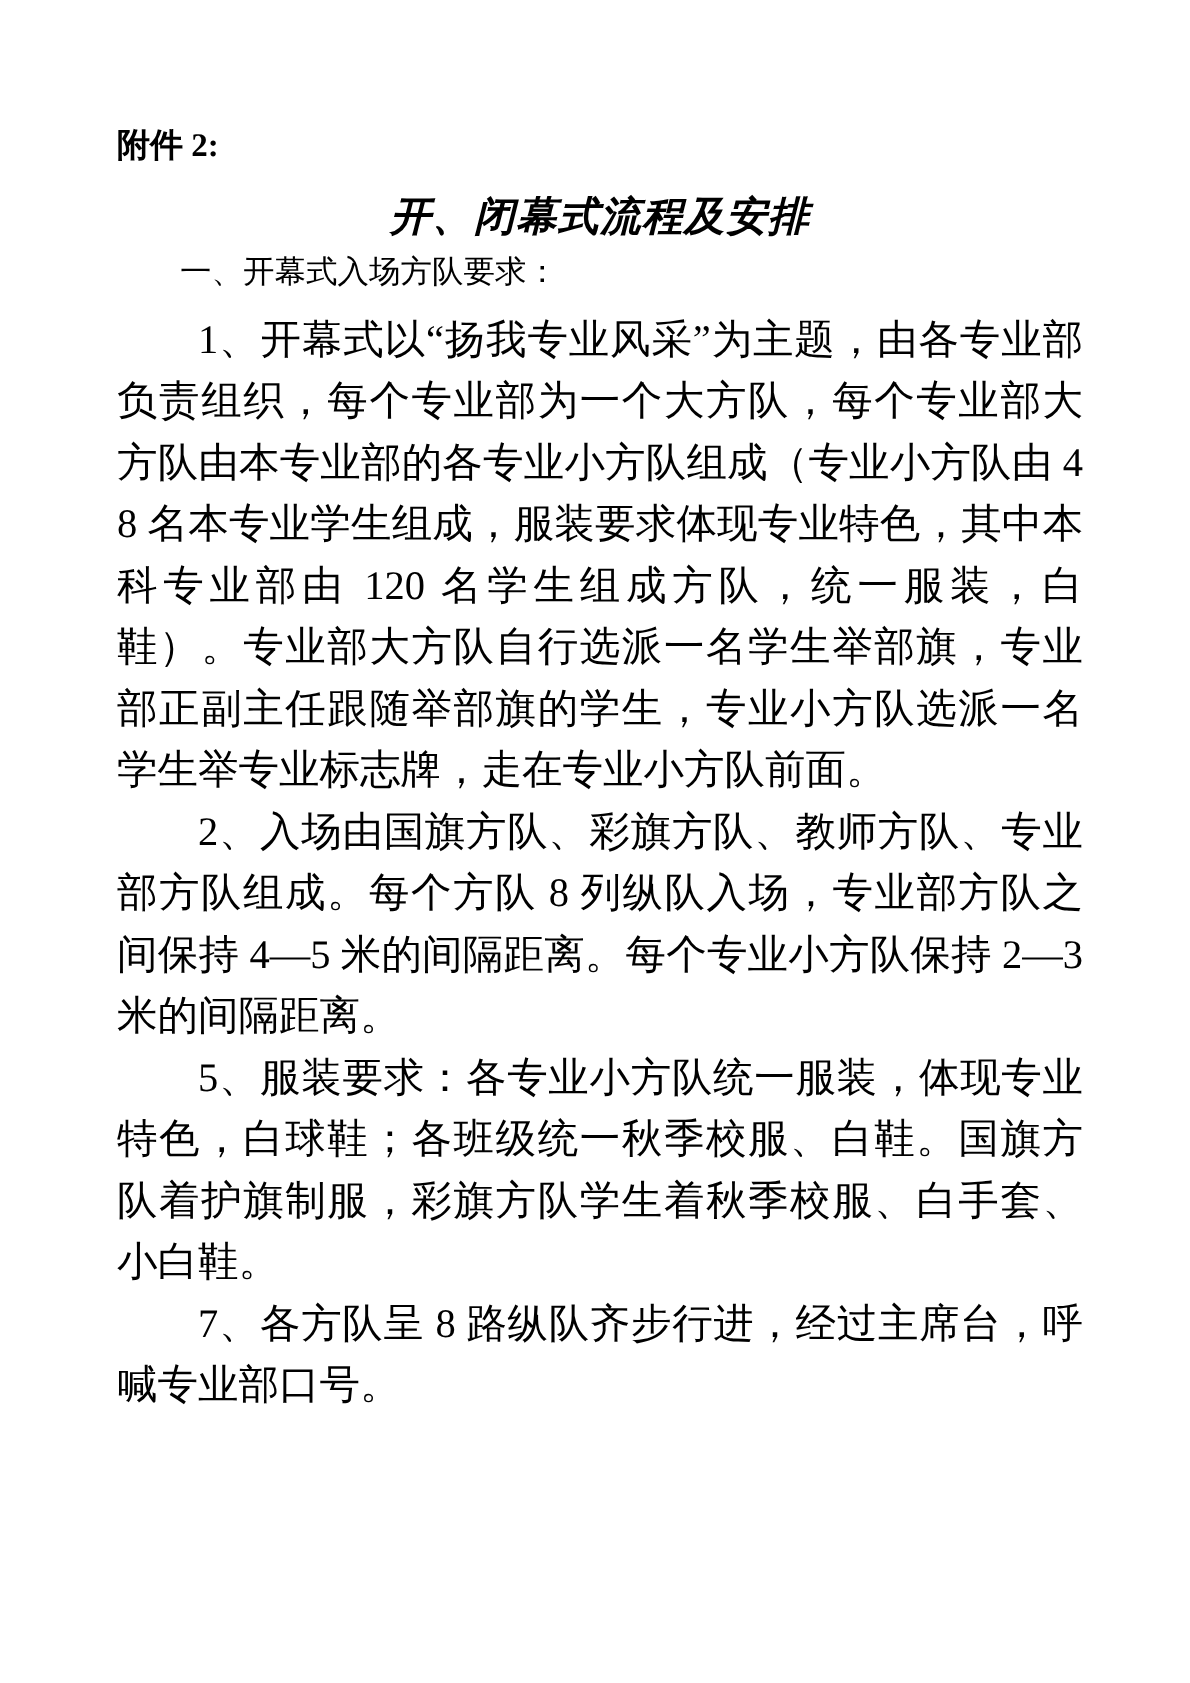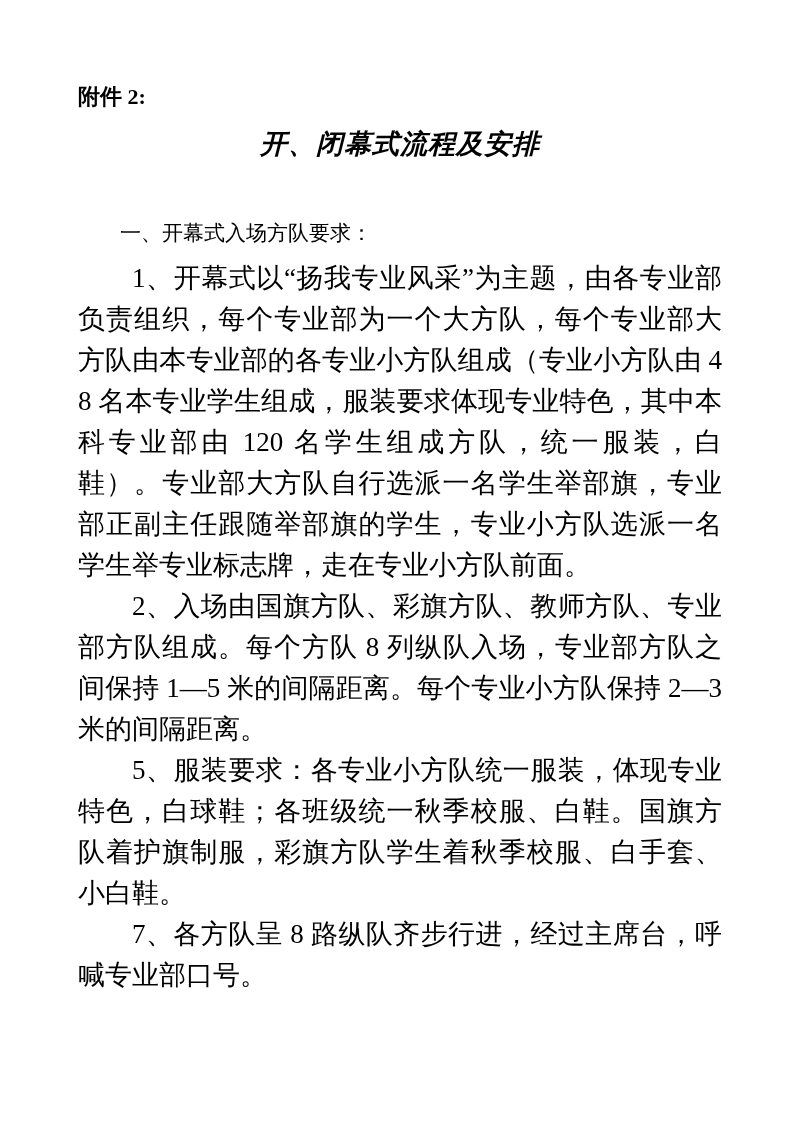--- a/index.html
+++ b/index.html
@@ -26,21 +26,20 @@
   .doc-title {
     margin: 18px 0 0 0;
     text-align: center;
     font-size: 27px;
     font-weight: bold;
     line-height: 34px;
     letter-spacing: 1px;
     font-style: italic;
   }
   .section-heading {
-    margin-top: 52px;
     font-size: 21px;
     line-height: 41px;
     text-indent: 2em;
     margin-bottom: 4px;
   }
   .doc-body p.para {
     margin: 0;
     font-size: 27px;
     line-height: 41px;
     text-align: justify;
@@ -54,17 +53,17 @@
 
 <div class="page">
   <div class="attachment-label">附件 2:</div>
 
   <h1 class="doc-title">开、闭幕式流程及安排</h1>
 
   <div class="section-heading">一、开幕式入场方队要求：</div>
 
   <div class="doc-body">
     <p class="para">1、开幕式以“扬我专业风采”为主题，由各专业部负责组织，每个专业部为一个大方队，每个专业部大方队由本专业部的各专业小方队组成（专业小方队由 48 名本专业学生组成，服装要求体现专业特色，其中本科专业部由 120 名学生组成方队，统一服装，白鞋）。专业部大方队自行选派一名学生举部旗，专业部正副主任跟随举部旗的学生，专业小方队选派一名学生举专业标志牌，走在专业小方队前面。</p>
-    <p class="para">2、入场由国旗方队、彩旗方队、教师方队、专业部方队组成。每个方队 8 列纵队入场，专业部方队之间保持 1—5 米的间隔距离。每个专业小方队保持 2—3 米的间隔距离。</p>
+    <p class="para">2、入场由国旗方队、彩旗方队、教师方队、专业部方队组成。每个方队 8 列纵队入场，专业部方队之间保持 4—5 米的间隔距离。每个专业小方队保持 2—3 米的间隔距离。</p>
     <p class="para">5、服装要求：各专业小方队统一服装，体现专业特色，白球鞋；各班级统一秋季校服、白鞋。国旗方队着护旗制服，彩旗方队学生着秋季校服、白手套、小白鞋。</p>
     <p class="para">7、各方队呈 8 路纵队齐步行进，经过主席台，呼喊专业部口号。</p>
   </div>
 </div>
 
 </body></html>

